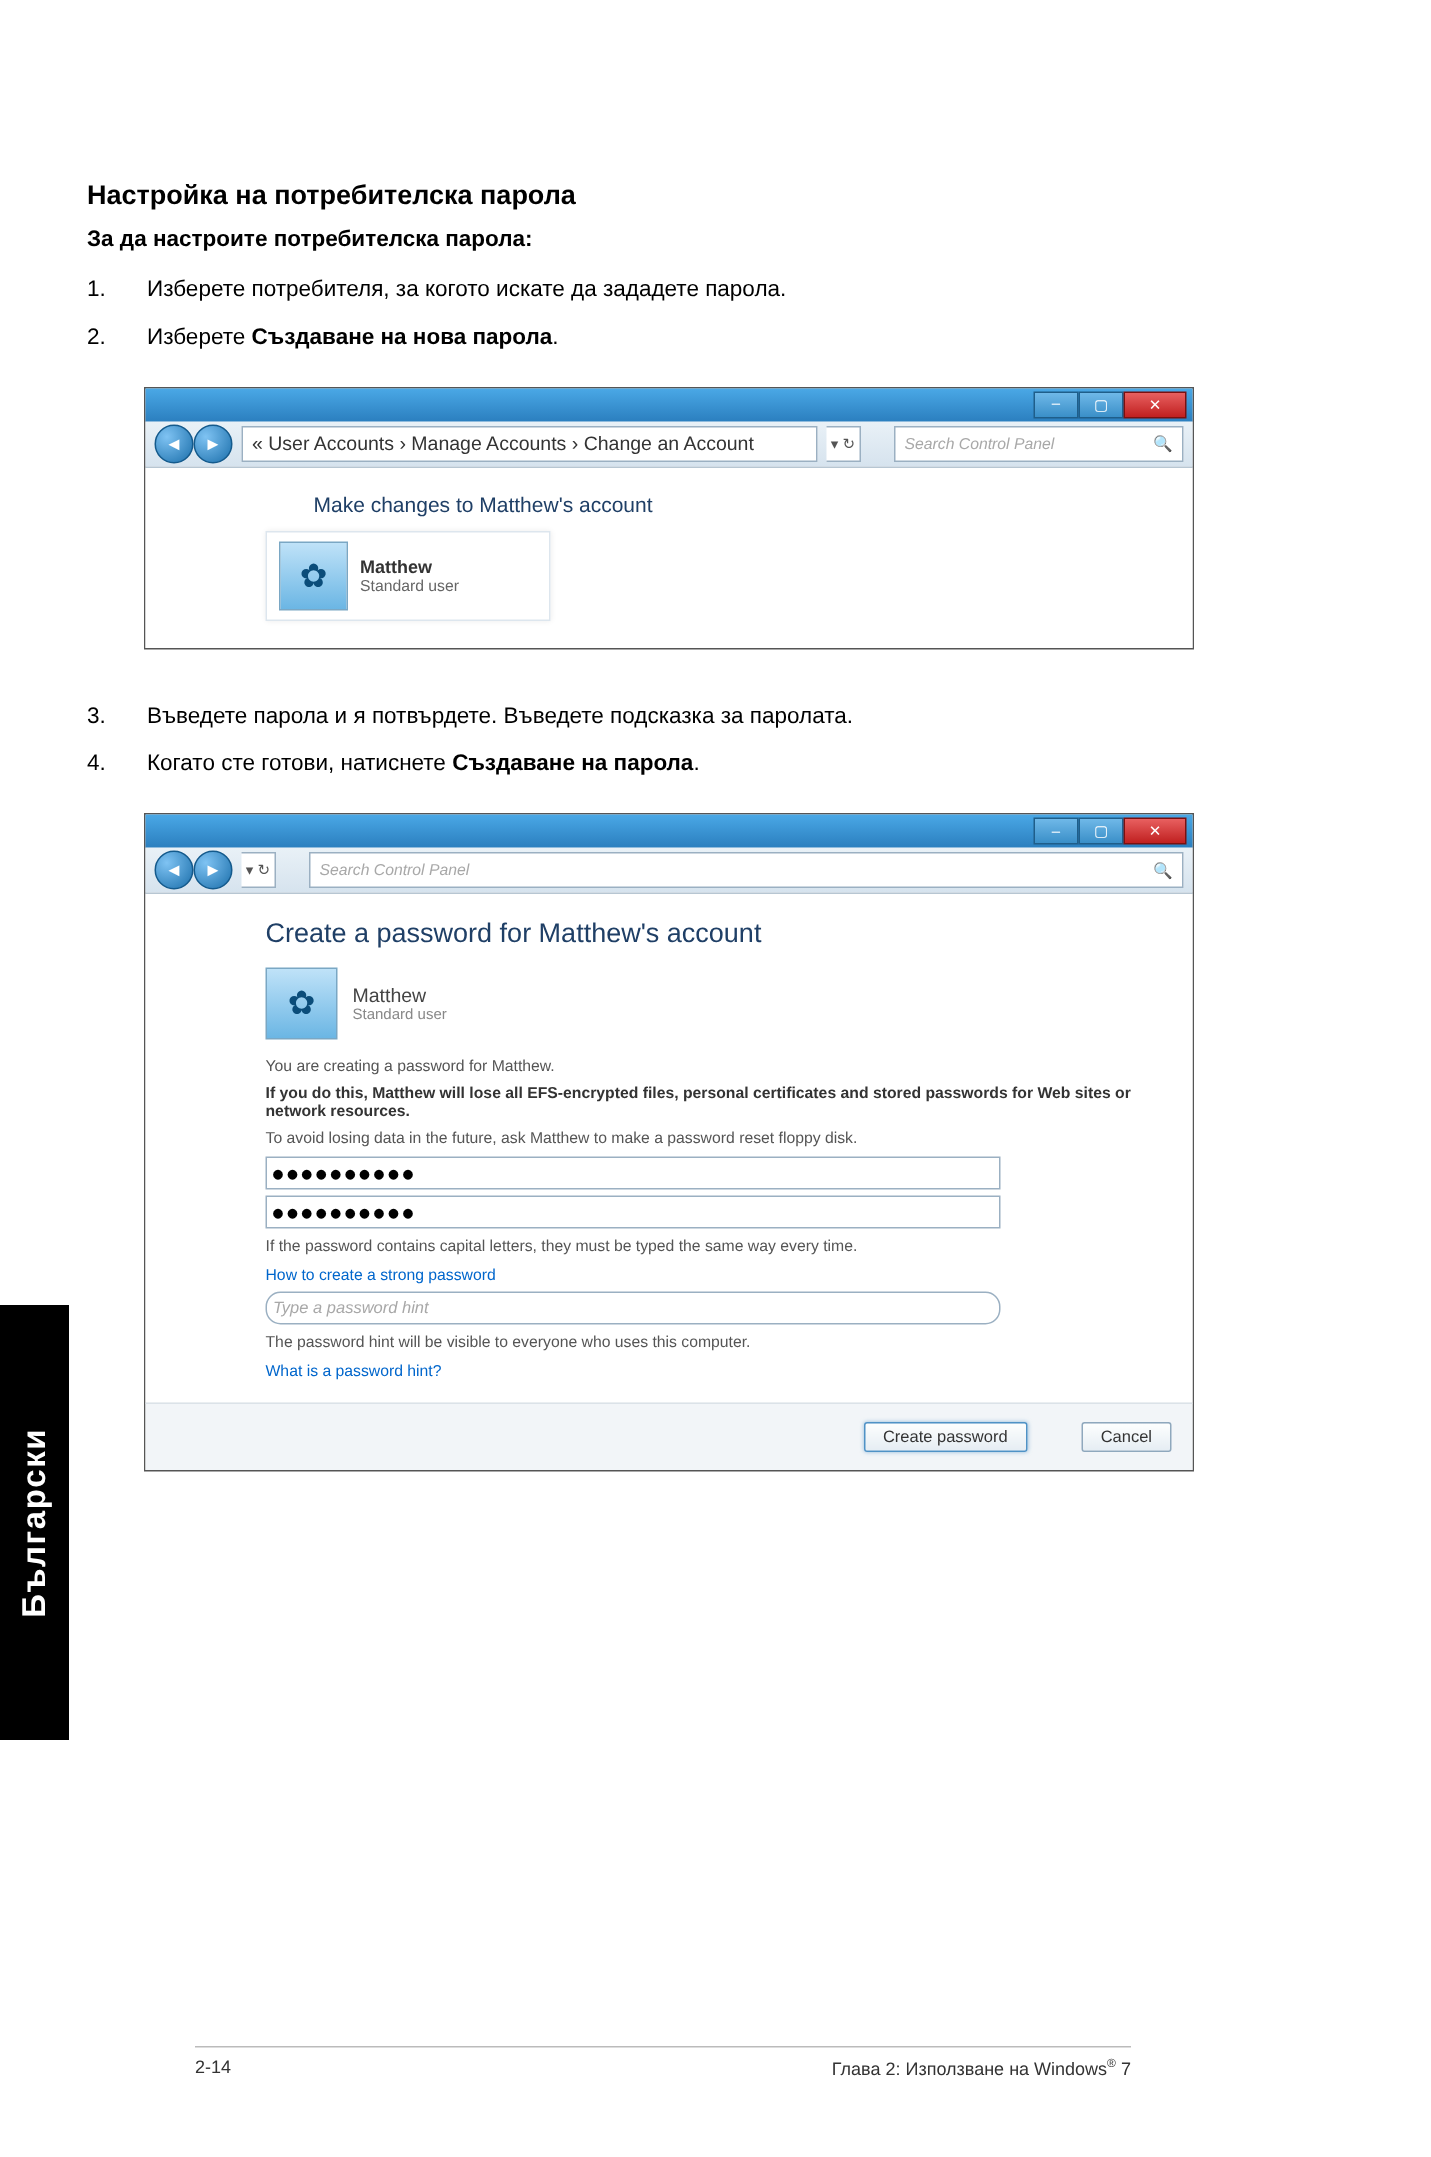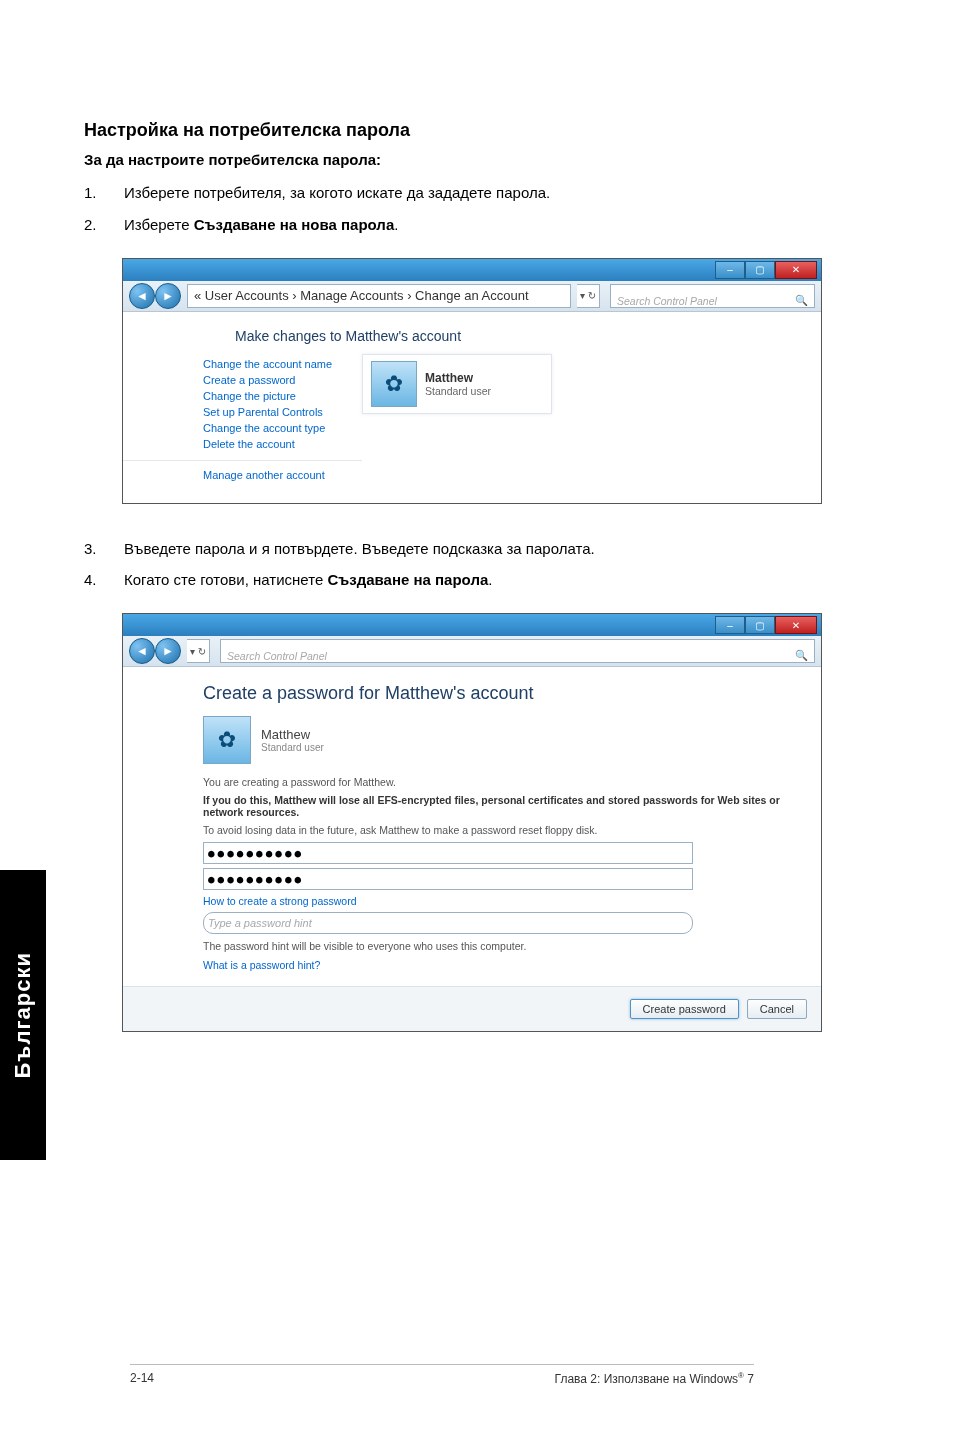--- a/index.html
+++ b/index.html
@@ -1,35 +1,35 @@
 <!DOCTYPE html>
 <html><head>
 <meta charset="utf-8">
 <style>
   html,body{margin:0;padding:0;background:#fff;font-family:Arial,Helvetica,sans-serif;color:#000;}
-  .page{width:852px;height:1438px;position:relative;box-sizing:border-box;padding:120px 100px 60px 84px;}
+  .page{width:852px;height:1438px;position:relative;box-sizing:border-box;padding:120px 100px 60px 58px;}
   h3.main-title{font-size:18px;font-weight:bold;margin:0 0 10px 0;}
   .subtitle{font-size:15px;font-weight:bold;margin:0 0 14px 0;}
   ol.steps{list-style:none;margin:0;padding:0;}
   ol.steps li{display:flex;font-size:15px;margin:0 0 10px 0;line-height:1.45;}
   ol.steps li .num{width:40px;flex:0 0 40px;}
   ol.steps li .txt{}
   ol.steps li .txt b{font-weight:bold;}
   .shot-wrap{margin:22px 0 34px 38px;border:1px solid #555;width:700px;box-sizing:border-box;}
   .win{font-family:"Segoe UI",Tahoma,sans-serif;font-size:11px;color:#222;}
   .titlebar{height:22px;background:linear-gradient(#4aa8e6,#2b7fbf);position:relative;}
   .win-btns{position:absolute;right:4px;top:2px;display:flex;gap:0;}
   .win-btn{width:28px;height:16px;background:linear-gradient(#6fb8e8,#3a8fc8);border:1px solid #1f5e8a;display:flex;align-items:center;justify-content:center;color:#fff;font-size:10px;}
   .win-btn.close{background:linear-gradient(#e86060,#c02020);border-color:#7a1010;width:40px;}
   .navbar{height:30px;background:linear-gradient(#e9f1f7,#d6e3ee);display:flex;align-items:center;padding:0 6px;gap:6px;border-bottom:1px solid #b7c6d2;}
   .nav-arrows{display:flex;gap:0;}
   .nav-arrow{width:24px;height:24px;border-radius:50%;background:radial-gradient(circle at 30% 30%,#7fc3f3,#1b6fab);display:flex;align-items:center;justify-content:center;color:#fff;font-size:12px;border:1px solid #145a8c;}
   .crumb-box{flex:0 0 auto;background:#fff;border:1px solid #9bb0c2;height:22px;display:flex;align-items:center;padding:0 6px;font-size:13px;color:#333;width:370px;white-space:nowrap;overflow:hidden;}
   .crumb-tail{flex:0 0 auto;background:#fff;border:1px solid #9bb0c2;border-left:none;height:22px;width:22px;display:flex;align-items:center;justify-content:center;font-size:10px;color:#555;}
-  .search-box{flex:1 1 auto;background:#fff;border:1px solid #9bb0c2;height:22px;display:flex;align-items:flex-end;padding:0 6px;font-size:10.5px;color:#a8a8a8;font-style:italic;margin-left:4px;}
+  .search-box{flex:1 1 auto;background:#fff;border:1px solid #9bb0c2;height:22px;display:flex;align-items:center;padding:0 6px;font-size:10.5px;color:#a8a8a8;font-style:italic;margin-left:16px;}
   .search-ico{margin-left:auto;color:#3f7db2;font-style:normal;}
   .body-area{background:#fff;padding:16px 30px 18px 80px;}
   .body-area .heading{color:#1f3f66;font-size:14px;margin-bottom:10px;margin-left:32px;}
   .link-list a{display:block;color:#0066cc;font-size:11px;margin:4px 0;text-decoration:none;}
   .two-col{display:flex;gap:30px;align-items:flex-start;}
   .usercard{border:1px solid #dde6ee;padding:6px 60px 6px 8px;display:flex;align-items:center;gap:8px;background:#fff;box-shadow:0 0 4px rgba(0,0,0,.08);}
   .avatar{width:44px;height:44px;background:linear-gradient(#bfe2f8,#6bb6e4);border:1px solid #7aa7c4;display:flex;align-items:center;justify-content:center;font-size:22px;color:#0b4d7a;}
   .uc-name{font-weight:bold;color:#333;font-size:12px;}
   .uc-sub{color:#666;font-size:10.5px;}
   .hr{border-top:1px solid #e4e8ec;margin:10px -30px 8px -80px;}
@@ -40,21 +40,21 @@
   .mini-user .avatar{width:46px;height:46px;}
   .mini-user .name{color:#444;font-size:13px;}
   .mini-user .sub{color:#888;font-size:10px;}
   .plain{color:#555;font-size:10.5px;margin:6px 0;}
   .bold-note{color:#333;font-size:10.5px;font-weight:bold;margin:2px 0;}
   .inp{width:480px;height:20px;border:1px solid #9bb0c2;background:#fff;font-size:11px;padding:0 4px;display:flex;align-items:center;color:#333;margin:4px 0;}
   .inp.placeholder{color:#a8a8a8;font-style:italic;border-radius:10px;}
   .inp.pw{letter-spacing:3px;font-family:monospace;color:#000;}
   a.small-link{color:#0066cc;font-size:10.5px;text-decoration:none;display:inline-block;margin:1px 0;}
   .btn-row{display:flex;gap:8px;justify-content:flex-end;padding:12px 14px;background:#f2f5f8;border-top:1px solid #dbe2e8;}
-  .btn{border:1px solid #8fa8bd;background:linear-gradient(#fdfefe,#e5edf3);padding:3px 12px;font-size:11px;color:#333;border-radius:2px;}
+  .btn{border:1px solid #8fa8bd;background:linear-gradient(#fdfefe,#e5edf3);padding:3px 12px;font-size:11px;color:#333;border-radius:2px;margin-left:28px;}
   .btn.default{border-color:#4f92c6;box-shadow:0 0 3px rgba(79,146,198,.6);}
   
   .side-tab{position:absolute;left:0;top:870px;width:46px;height:290px;background:#000;display:flex;align-items:center;justify-content:center;}
   .side-tab span{color:#fff;font-weight:bold;font-size:22px;writing-mode:vertical-rl;transform:rotate(180deg);letter-spacing:1px;}
   
   .footer{position:absolute;left:130px;right:98px;bottom:52px;border-top:1px solid #bbb;padding-top:6px;display:flex;justify-content:space-between;font-size:12px;color:#333;}
   .footer sup{font-size:8px;}
 </style>
 </head>
 <body>
@@ -93,30 +93,20 @@
       <div class="crumb-box">« User Accounts › Manage Accounts › Change an Account</div>
       <div class="crumb-tail">▾ ↻</div>
       <div class="search-box">
         <span>Search Control Panel</span>
         <span class="search-ico">🔍</span>
       </div>
     </div>
     <div class="body-area">
       <div class="heading">Make changes to Matthew's account</div>
       <div class="two-col">
-        <div class="link-list">
-          <a>Change the account name</a>
-          <a>Create a password</a>
-          <a>Change the picture</a>
-          <a>Set up Parental Controls</a>
-          <a>Change the account type</a>
-          <a>Delete the account</a>
-          <div class="hr"></div>
-          <a>Manage another account</a>
-        </div>
         <div class="usercard">
           <div class="avatar">✿</div>
           <div>
             <div class="uc-name">Matthew</div>
             <div class="uc-sub">Standard user</div>
           </div>
         </div>
       </div>
     </div>
   </div>
@@ -160,20 +150,21 @@
         <div>
           <div class="name">Matthew</div>
           <div class="sub">Standard user</div>
         </div>
       </div>
       <div class="plain">You are creating a password for Matthew.</div>
       <div class="bold-note">If you do this, Matthew will lose all EFS-encrypted files, personal certificates and stored passwords for Web sites or network resources.</div>
       <div class="plain">To avoid losing data in the future, ask Matthew to make a password reset floppy disk.</div>
       <div class="inp pw">●●●●●●●●●●</div>
       <div class="inp pw">●●●●●●●●●●</div>
+      <div class="plain">If the password contains capital letters, they must be typed the same way every time.</div>
       <a class="small-link">How to create a strong password</a>
       <div class="inp placeholder">Type a password hint</div>
       <div class="plain">The password hint will be visible to everyone who uses this computer.</div>
       <a class="small-link">What is a password hint?</a>
     </div>
     <div class="btn-row">
       <div class="btn default">Create password</div>
       <div class="btn">Cancel</div>
     </div>
   </div>

